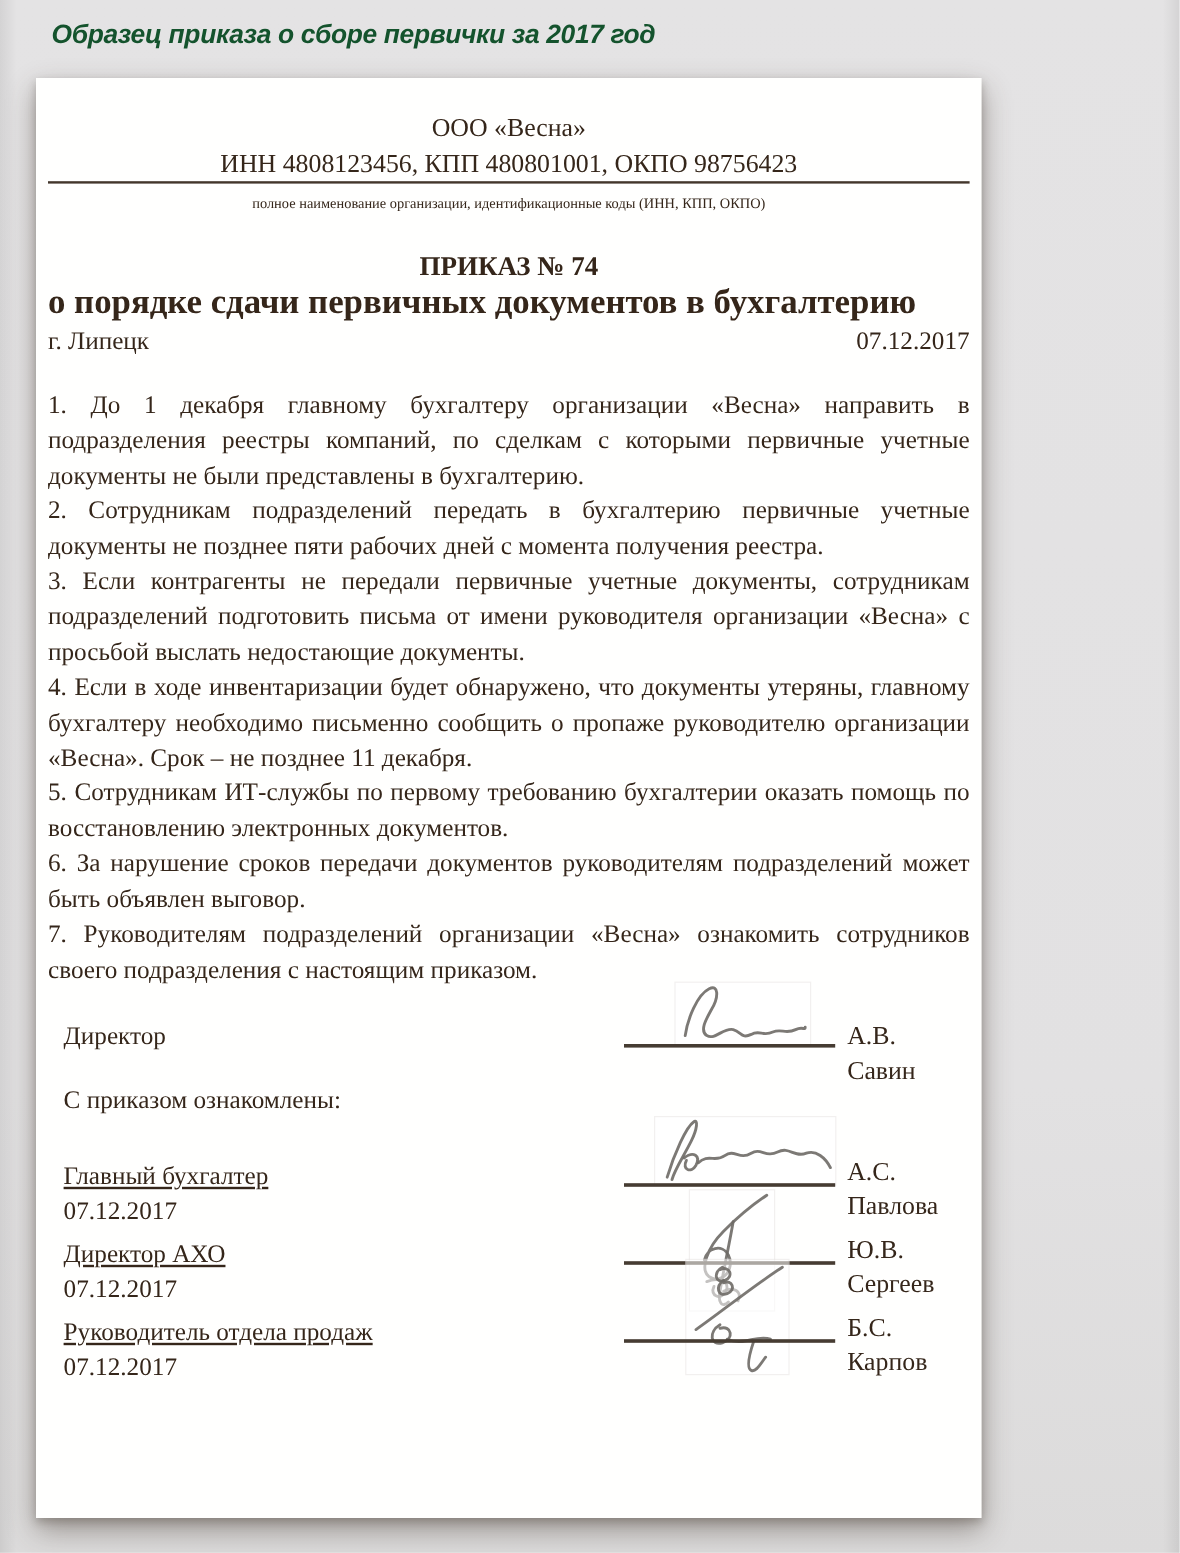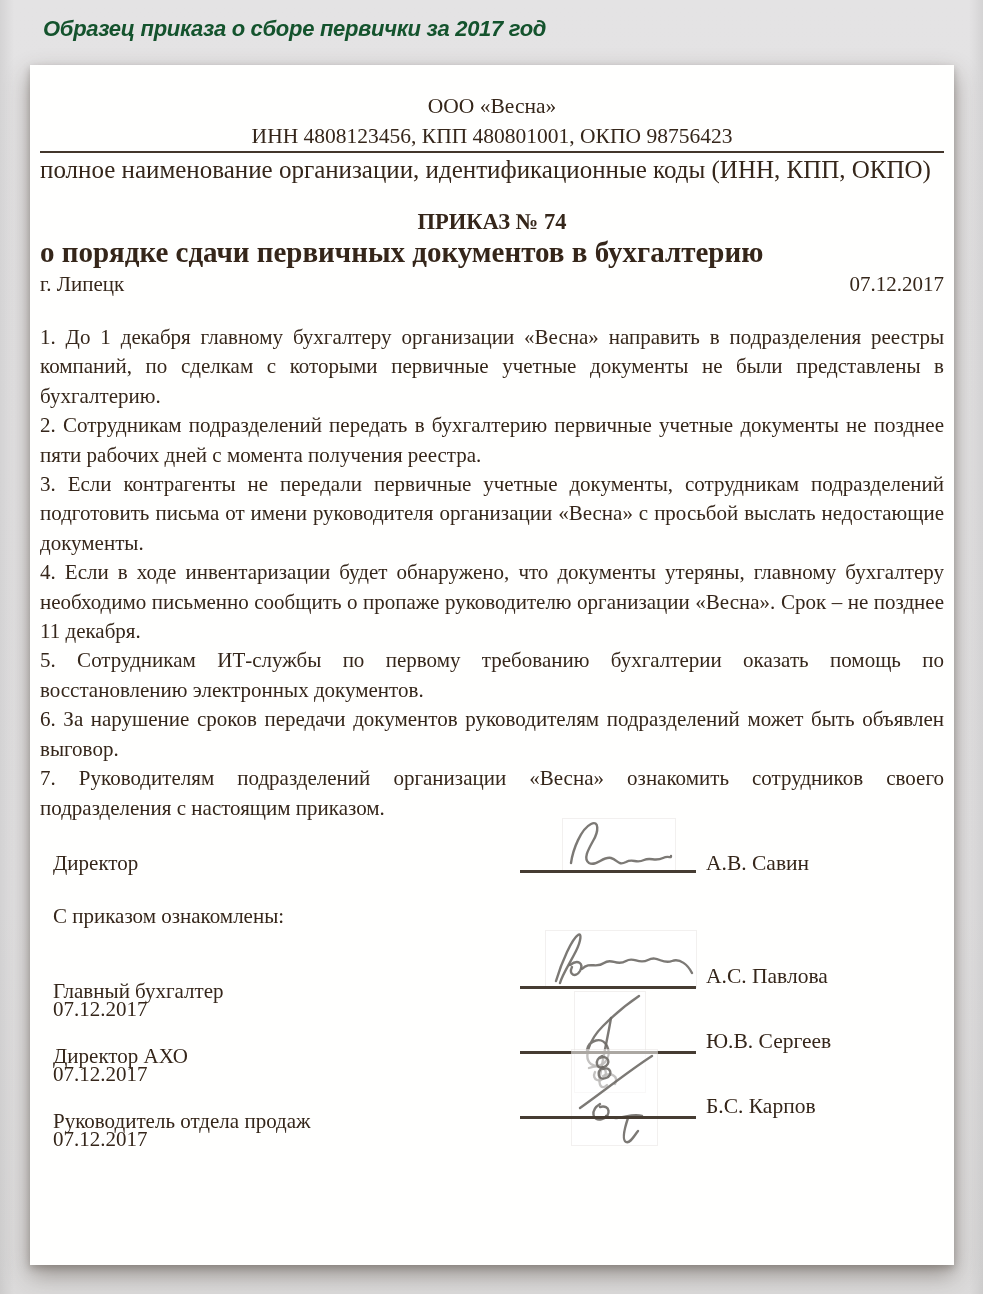--- a/index.html
+++ b/index.html
@@ -13,44 +13,44 @@
     color:#35261a;
   }
   .page-title{
     position:absolute;left:43px;top:16px;margin:0;
     font-family:"Liberation Sans","DejaVu Sans",sans-serif;
     font-size:22px;font-weight:700;letter-spacing:-0.3px;
     color:#14532d;
     font-style:italic;
   }
   .paper{
-    position:absolute;left:30px;top:65px;width:924px;height:1200px;
+    position:absolute;left:30px;top:65px;width:788px;height:1200px;
     box-sizing:border-box;padding:26px 10px 0 10px;
     background:#fffffe;
     box-shadow:0 10px 22px rgba(70,60,52,0.45), 0 3px 7px rgba(70,60,52,0.28);
   }
   .org-name{font-size:21.5px;line-height:30px;text-align:center;}
   .org-codes{font-size:21.5px;line-height:30px;text-align:center;}
   .org-rule{height:2px;background:#43362b;margin:0;}
-  .org-caption{font-size:25px;line-height:27px;text-align:left;margin-top:3px;}
+  .org-caption{font-size:12px;line-height:27px;text-align:center;margin-top:3px;}
   .order-title{font-size:22.5px;line-height:30px;font-weight:700;text-align:center;margin-top:24px;}
   .order-subtitle{font-size:29px;line-height:31px;font-weight:700;text-align:left;}
   .meta-row{display:flex;justify-content:space-between;font-size:21px;line-height:29px;margin-top:2px;}
   .body{margin-top:24px;font-size:21px;line-height:29.4px;}
   .body p{margin:0;text-align:justify;}
   .sig-section{font-size:21px;line-height:29px;}
   .sig-row{position:relative;margin-top:26px;height:42px;}
   .sig-title{position:absolute;left:13px;top:0;}
   .sig-line{position:absolute;left:480px;width:176px;height:3px;background:#463c32;}
   .sig-row .sig-line{top:21px;}
   .sig-name{position:absolute;left:666px;top:0;font-size:21.5px;}
   .ack-heading{margin-top:11px;padding-left:13px;}
   .ack-rows{margin-top:31px;}
   .ack-row{position:relative;height:65px;}
-  .ack-title{position:absolute;left:13px;top:15px;}
+  .ack-title{position:absolute;left:13px;top:4px;text-decoration:underline;}
   .ack-date{position:absolute;left:13px;top:33px;}
   .ack-row .sig-line{top:24px;}
   .sig-art{position:absolute;overflow:visible;border:1px solid rgba(125,112,100,0.10);background:rgba(255,255,255,0.55);}
   .sig-art path{fill:none;stroke:#6e6a66;stroke-width:2.4;stroke-linecap:round;stroke-linejoin:round;opacity:0.9;}
   .sig-savin{left:522px;top:-31px;}
   .sig-pavlova{left:505px;top:-32px;}
   .sig-sergeev{left:534px;top:-36px;}
   .sig-karpov{left:531px;top:-43px;}
 </style>
 </head>

